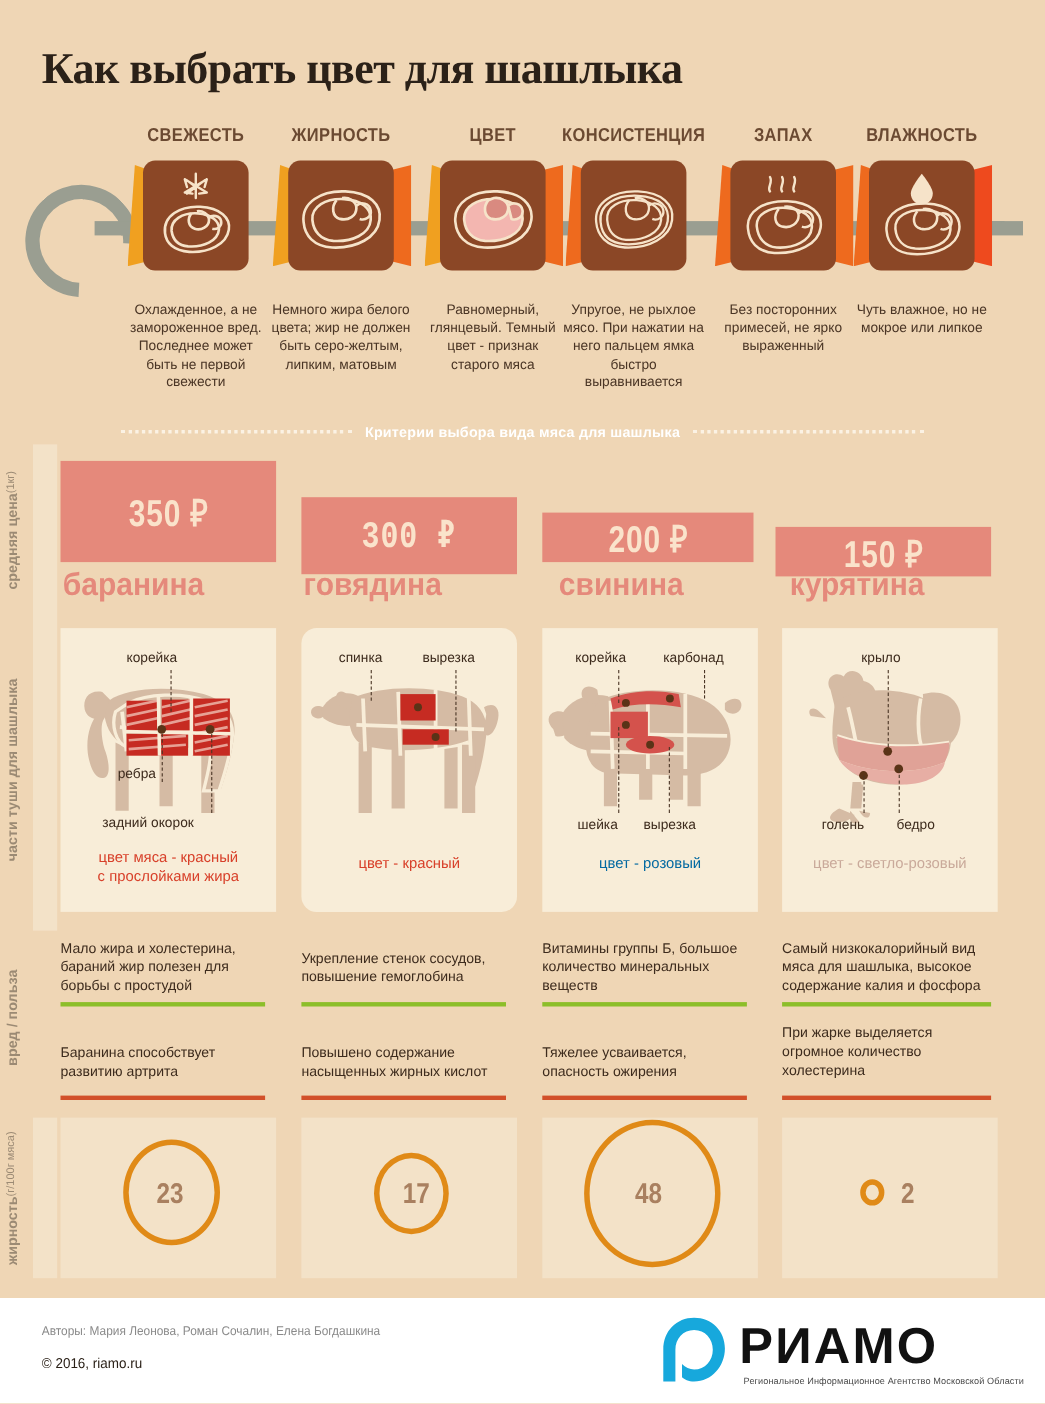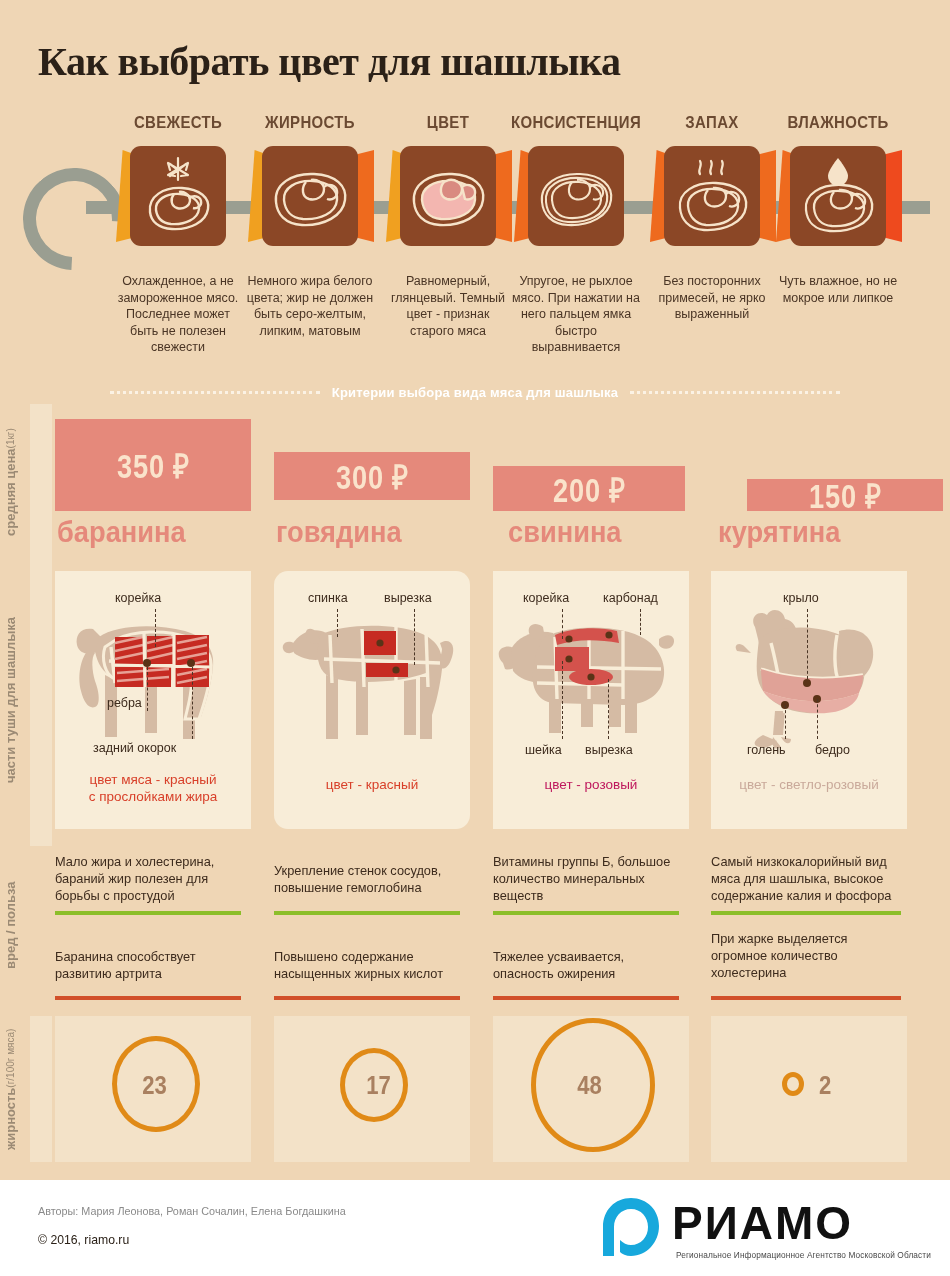--- a/index.html
+++ b/index.html
@@ -181,21 +181,21 @@
           <path d="M48 12 L48 34 M40 18 L48 24 L56 18 M40 30 L48 24 M38 17 L58 29 M38 17 L40 24 M58 29 L51 30 M58 17 L38 29 M58 17 L56 24 M38 29 L45 30"></path>
         </g>
         <g stroke="#F6E3C9" stroke-width="2.4" fill="none">
           <path d="M20 66 C18 50 34 41 52 42 C70 43 80 52 78 63 C76 76 60 84 42 83 C28 82 21 75 20 66 Z"></path>
           <path d="M26 64 C25 54 36 47 50 48 C62 49 70 55 69 63 C68 73 55 79 41 78 C31 77 27 71 26 64 Z"></path>
           <path d="M44 48 C40 53 41 60 47 62 C53 64 60 60 60 54 C60 49 54 45 49 46"></path>
           <path d="M60 52 C63 49 70 50 71 55 C72 60 67 63 63 62"></path>
         </g>
       </svg>
     </div>
-    <div class="crit-desc">Охлажденное, а не замороженное мясо. Последнее может быть не полезен свежести</div>
+    <div class="crit-desc">Охлажденное, а не замороженное вред. Последнее может быть не первой свежести</div>
   </div>
 
   <div class="crit" style="left:262px;width:96px;">
     <div class="crit-head">ЖИРНОСТЬ</div>
     <div class="crit-flag" style="left:-14px;background:#F0A020;clip-path:polygon(30% 0,100% 6%,100% 94%,0 100%);"></div>
     <div class="crit-flag" style="left:90px;background:#EE6A1E;clip-path:polygon(0 6%,100% 0,100% 100%,0 94%);"></div>
     <div class="crit-card" style="left:0;">
       <svg class="ico" viewBox="0 0 96 100">
         <g stroke="#F6E3C9" stroke-width="2.4" fill="none">
           <path d="M14 56 C12 38 30 27 52 28 C74 29 85 40 83 54 C81 70 62 80 40 79 C23 78 15 68 14 56 Z"></path>
@@ -297,27 +297,27 @@
     <span>жирность</span><span class="small">(г/100г мяса)</span>
   </div>
 
   <div class="band" style="left:30px;top:404px;width:22px;height:442px;"></div>
   <div class="band" style="left:30px;top:1016px;width:22px;height:146px;"></div>
 
   <div>
     <div class="pricebar" style="left:55px;top:419px;width:196px;height:92px;">
       <span>350 ₽</span>
     </div>
-    <div class="pricebar" style="left:274px;top:452px;width:196px;height:48px;">
+    <div class="pricebar" style="left:274px;top:452px;width:196px;height:70px;font-family:Liberation Mono, monospace;">
       <span>300 ₽</span>
     </div>
     <div class="pricebar" style="left:493px;top:466px;width:192px;height:45px;">
       <span>200 ₽</span>
     </div>
-    <div class="pricebar" style="left:747px;top:479px;width:196px;height:32px;">
+    <div class="pricebar" style="left:705px;top:479px;width:196px;height:45px;">
       <span>150 ₽</span>
     </div>
   </div>
 
   <div class="meatname" style="left:57px;">баранина</div>
   <div class="meatname" style="left:276px;">говядина</div>
   <div class="meatname" style="left:508px;">свинина</div>
   <div class="meatname" style="left:718px;">курятина</div>
 
   <div class="ccard" style="left:55px;width:196px;">
@@ -445,21 +445,21 @@
 
     <div class="part-lab" style="left:110px;top:20px;">карбонад</div>
     <div class="leader" style="left:147px;top:38px;height:26px;"></div>
 
     <div class="part-lab" style="left:32px;top:172px;">шейка</div>
     <div class="leader" style="left:69px;top:90px;height:78px;"></div>
 
     <div class="part-lab" style="left:92px;top:172px;">вырезка</div>
     <div class="leader" style="left:115px;top:108px;height:60px;"></div>
 
-    <div class="colorline" style="color:#be185d;bottom:36px;">
+    <div class="colorline" style="color:#0369a1;bottom:36px;">
       <div>цвет - розовый</div>
     </div>
   </div>
 
   <div class="ccard" style="left:711px;width:196px;">
     <svg viewBox="0 0 196 200" style="position:absolute;left:0;top:16px;width:196px;height:200px;">
       <g fill="#D5BBA4">
         <path d="M44 40 C38 30 48 22 56 28 C60 20 72 22 74 32 C84 34 88 44 84 52 L48 56 Z"></path>
         <path d="M34 60 C28 54 22 58 26 64 L40 66 Z"></path>
         <path d="M48 52 C46 70 44 84 48 96 C54 112 72 124 96 126 C124 128 146 116 152 96 C158 74 146 54 124 46 C100 38 66 38 48 52 Z"></path>

